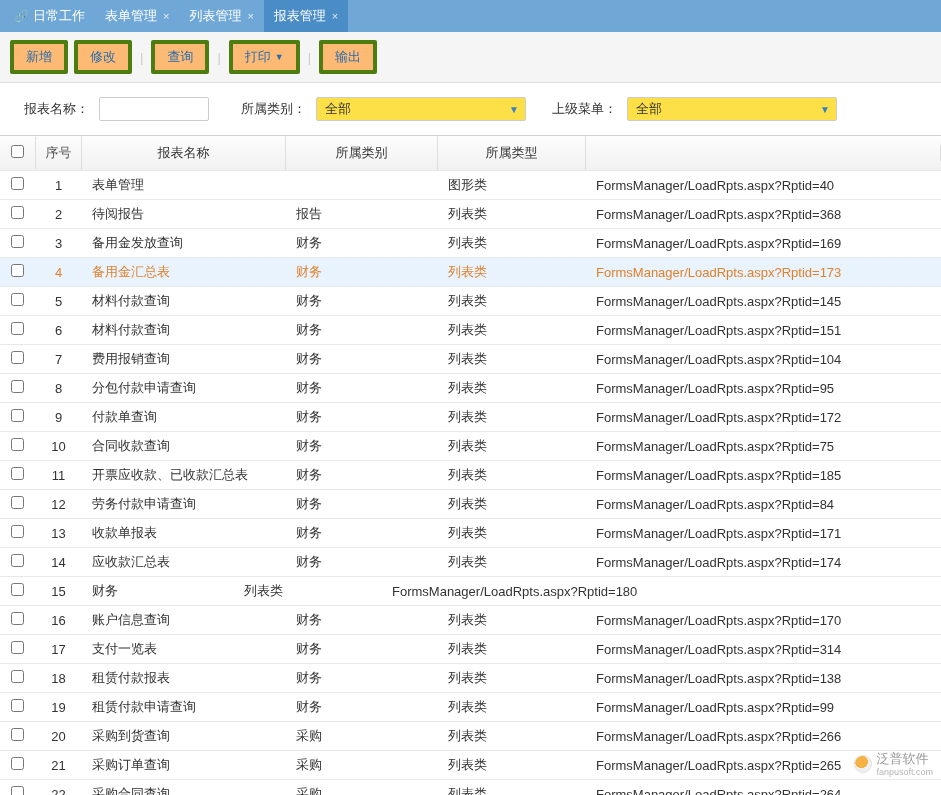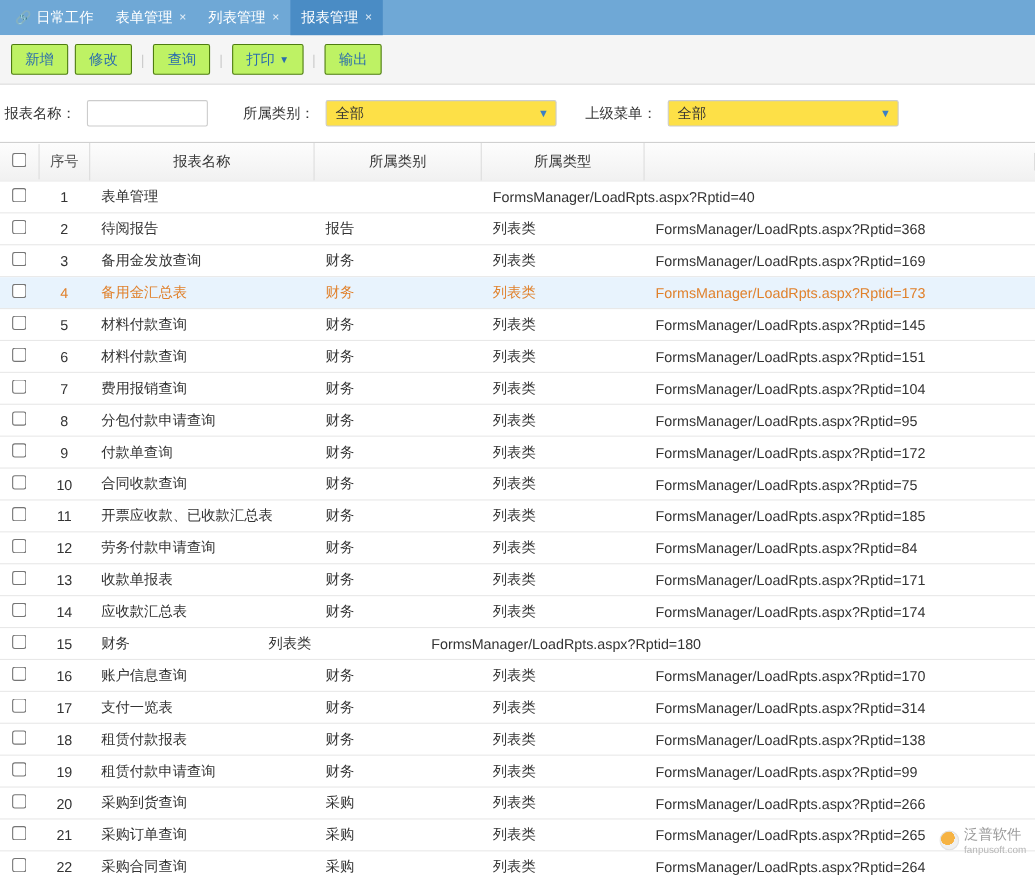--- a/index.html
+++ b/index.html
@@ -7,26 +7,26 @@
   
   
   .tab-bar { background: #6fa8d6; display: flex; align-items: center; height: 32px; padding: 0 4px; }
   .tab { padding: 0 10px; height: 32px; display: flex; align-items: center; color: #fff; font-size: 13px; cursor: pointer; position: relative; }
   .tab.active { background: #4a8cc5; }
   .tab .close { margin-left: 6px; font-size: 11px; color: rgba(255,255,255,0.8); }
   .tab-icon { margin-right: 4px; font-size: 12px; }
   
   
   .toolbar { background: #f5f5f5; border-bottom: 1px solid #ddd; padding: 8px 10px; display: flex; gap: 6px; align-items: center; }
-  .btn { padding: 4px 12px; border: 1px solid #4d7c0f; background: #bef264; color: #2b6dad; border-radius: 2px; cursor: pointer; font-size: 13px; display: inline-flex; align-items: center; text-align: center; }
+  .btn { padding: 4px 12px; border: 4px solid #4d7c0f; background: #fdba74; color: #2b6dad; border-radius: 2px; cursor: pointer; font-size: 13px; display: inline-flex; align-items: center; text-align: center; }
   .btn .caret { margin-left: 4px; font-size: 9px; }
   .sep { color: #ccc; margin: 0 2px; }
   
   
-  .filter-bar { padding: 14px 4px; display: flex; align-items: center; gap: 8px; font-size: 13px; color: #333; }
+  .filter-bar { padding: 14px 24px; display: flex; align-items: center; gap: 8px; font-size: 13px; color: #333; }
   .filter-bar label { margin-right: 2px; }
   .filter-bar input.text { border: 1px solid #ccc; height: 24px; padding: 0 6px; width: 110px; border-radius: 2px; }
   .combo { position: relative; border: 1px solid #ccc; height: 24px; width: 210px; display: flex; align-items: center; padding: 0 22px 0 8px; border-radius: 2px; background: #fde047; cursor: pointer; }
   .combo .arrow { position: absolute; right: 6px; color: #3b7fc4; font-size: 10px; }
   
   
   .grid { border-top: 1px solid #d0d0d0; }
   .grid-header, .grid-row { display: flex; align-items: center; border-bottom: 1px solid #e8e8e8; }
   .grid-header { background: linear-gradient(#fdfdfd, #f1f1f1); font-weight: normal; color: #333; }
   .grid-header .cell { border-right: 1px solid #ddd; padding: 8px 6px; text-align: center; }
@@ -116,20 +116,21 @@
     <div class="cell col-cat">所属类别</div>
     <div class="cell col-type">所属类型</div>
     <div class="cell col-url"></div>
   </div>
   <div id="grid-body">
       <div class="grid-row">
         <div class="cell col-check"><input type="checkbox" style=""></div>
         <div class="cell col-seq">1</div>
         <div class="cell col-name">表单管理</div>
         <div class="cell col-cat"></div>
+        <div class="cell col-type">图形类</div>
         <div class="cell col-url">FormsManager/LoadRpts.aspx?Rptid=40</div>
       </div>
       <div class="grid-row">
         <div class="cell col-check"><input type="checkbox" style=""></div>
         <div class="cell col-seq">2</div>
         <div class="cell col-name">待阅报告</div>
         <div class="cell col-cat">报告</div>
         <div class="cell col-type">列表类</div>
         <div class="cell col-url">FormsManager/LoadRpts.aspx?Rptid=368</div>
       </div>

